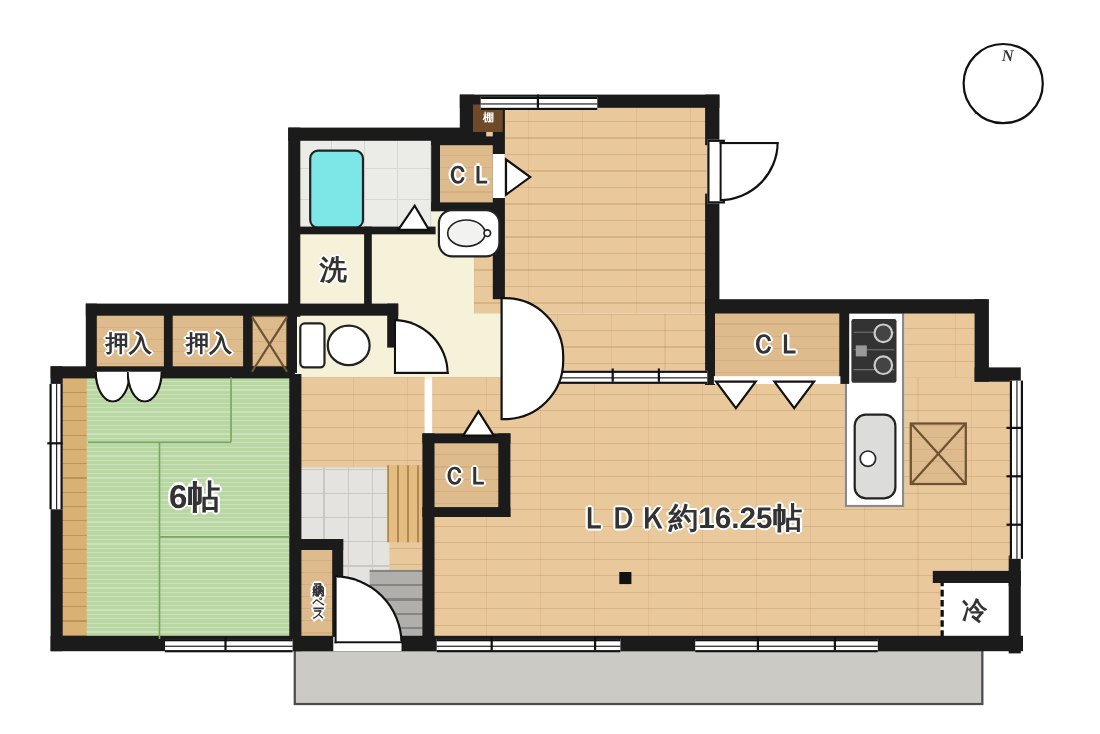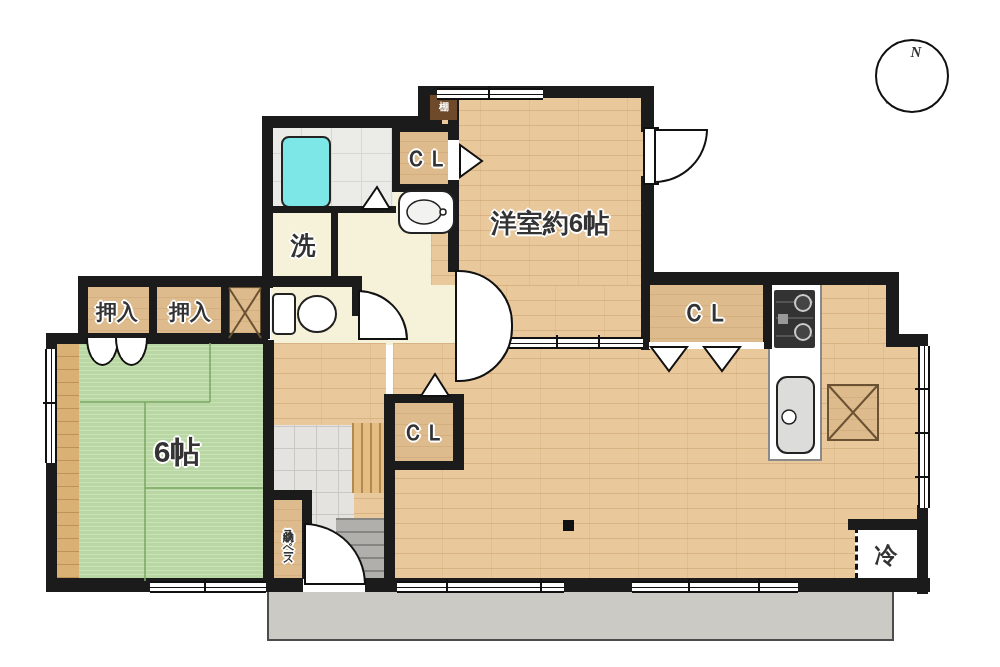--- a/index.html
+++ b/index.html
@@ -210,21 +210,21 @@
       <line x1="829" y1="386" x2="877" y2="439"></line>
       <line x1="877" y1="386" x2="829" y2="439"></line>
     </g>
 
     <polygon points="916,46 886,104 908,86" fill="#111"></polygon>
   </svg>
 
   <div class="compass" style="left:875px;top:39px;"></div>
   <div class="lbl" style="left:916px;top:52px;font-size:15px;font-family:'Liberation Serif','DejaVu Serif',serif;font-style:italic;">N</div>
 
-  <div class="lbl" style="left:550px;top:223px;font-size:26px;">洋室約6帖</div>
+  <div class="lbl" style="left:628px;top:471px;font-size:27px;">ＬＤＫ約16.25帖</div>
   <div class="lbl" style="left:177px;top:452px;font-size:30px;">6帖</div>
   <div class="lbl" style="left:117px;top:312px;font-size:21px;">押入</div>
   <div class="lbl" style="left:190px;top:312px;font-size:21px;">押入</div>
   <div class="lbl" style="left:427px;top:159px;font-size:22px;">ＣＬ</div>
   <div class="lbl" style="left:706px;top:313px;font-size:24px;">ＣＬ</div>
   <div class="lbl" style="left:424px;top:433px;font-size:22px;">ＣＬ</div>
   <div class="lbl" style="left:303px;top:245px;font-size:25px;">洗</div>
   <div class="lbl" style="left:886px;top:555px;font-size:23px;">冷</div>
   <div class="lbl lblv" style="left:288px;top:541px;font-size:11px;">収納スペース</div>
   <div class="lbl" style="left:444px;top:107px;font-size:10px;color:#fff;text-shadow:none;">棚</div>

